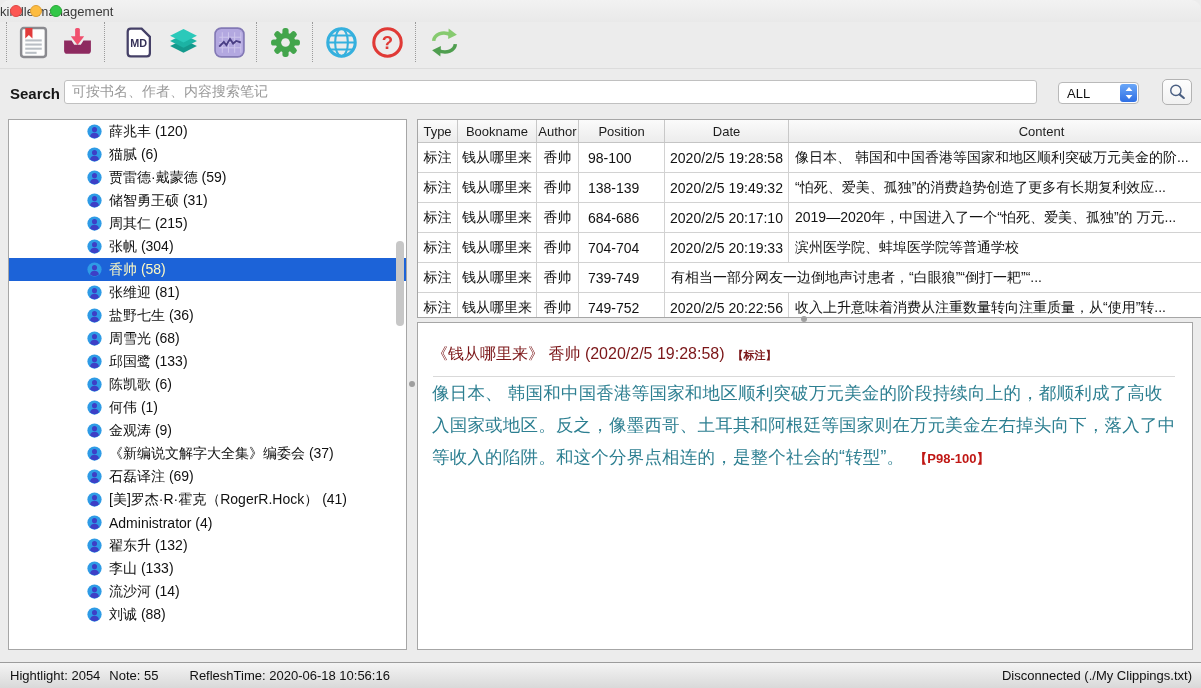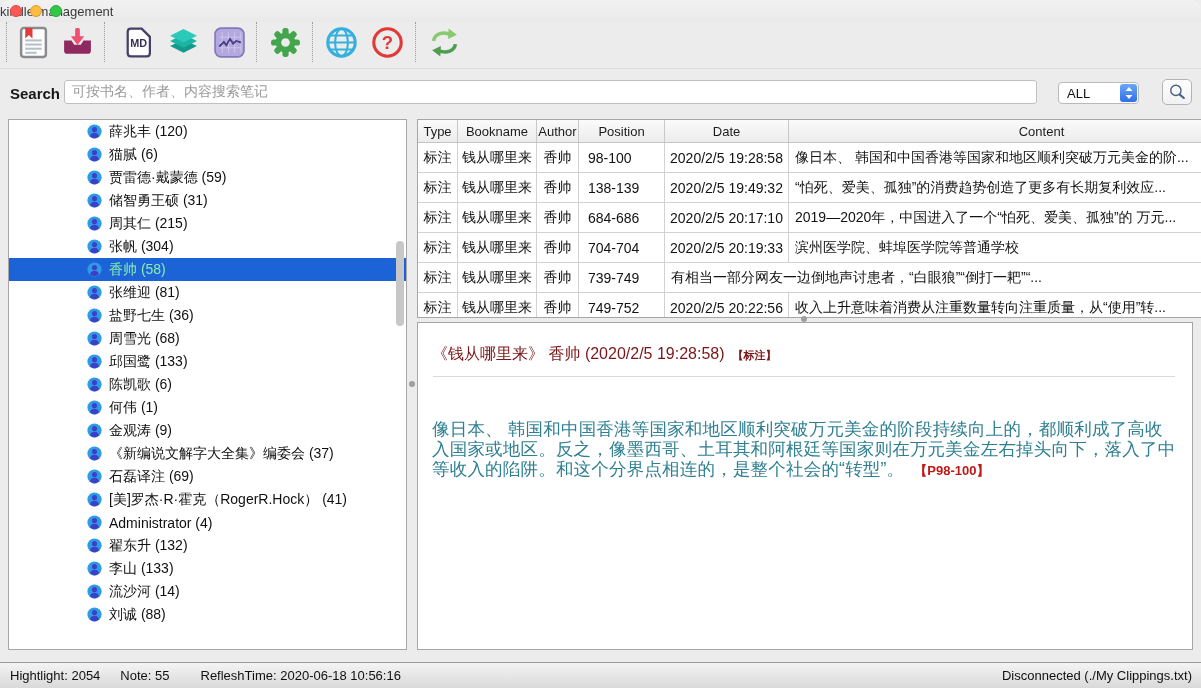--- a/index.html
+++ b/index.html
@@ -38,21 +38,21 @@
   .filter-select .val{flex:1;padding-left:8px}
   .stepper{width:17px;height:18px;margin-right:1px;border-radius:3px;background:linear-gradient(#6aa7f8,#2f6fe4);
     display:flex;align-items:center;justify-content:center}
   .search-btn{position:absolute;left:1162px;top:10px;width:30px;height:26px;border:1px solid #b3b3b3;border-radius:5px;
     background:linear-gradient(#fefefe,#f1f1f1);display:flex;align-items:center;justify-content:center;padding:0}
 
   
   .sidebar{position:absolute;left:8px;top:119px;width:399px;height:531px;background:#fff;border:1px solid #a6a6a6;
     box-sizing:border-box;overflow:hidden}
   .sb-item{height:23px;display:flex;align-items:center;padding-left:78px;gap:7px;font-size:14px;color:#101010;white-space:nowrap}
-  .sb-item.selected{background:#1c63d8;color:#86efac}
+  .sb-item.selected{background:#1c63d8;color:#fef9c3}
   .person{width:15px;height:15px;flex:none}
   .sb-scroll{position:absolute;right:2px;top:121px;width:8px;height:85px;background:#c7c7c7;border-radius:4px}
 
   .vsplit-dot{position:absolute;left:409px;top:381px;width:6px;height:6px;border-radius:50%;background:#9f9f9f}
   .hsplit-dot{position:absolute;left:801px;top:316px;width:6px;height:6px;border-radius:50%;background:#9f9f9f}
 
   .table-pane{position:absolute;left:417px;top:119px;width:891px;height:199px;background:#fff;border:1px solid #a6a6a6;
     box-sizing:border-box;overflow:hidden}
   .thead{display:flex;height:22px;margin-right:13px;background:linear-gradient(#fbfbfb,#ececec);
     border-bottom:1px solid #c4c4c4;font-size:13px;color:#1c1c1c}
@@ -68,27 +68,27 @@
   .td.c3{justify-content:flex-start;padding-left:9px}
   .td.c5{justify-content:flex-start;padding-left:6px}
   .tv-scroll{position:absolute;right:0;top:0;bottom:0;width:13px;background:#f7f7f7;border-left:1px solid #e0e0e0}
   .tv-thumb{position:absolute;top:3px;left:2px;width:9px;height:17px;background:#bfbfbf;border-radius:4px}
 
   .detail-pane{position:absolute;left:417px;top:322px;width:776px;height:328px;background:#fff;border:1px solid #a6a6a6;
     box-sizing:border-box;padding:21px 16px 0 14px;overflow:hidden}
   .d-title{color:#7b1618;font-size:16px;white-space:nowrap}
   .d-tag{font-size:11px;margin-left:8px;font-weight:bold}
   .detail-pane hr{border:none;border-top:1px solid #d9d9d9;margin:11px 1px 0 1px}
-  .d-body{margin-top:42px;font-size:17.5px;line-height:20px;color:#2d7f91;letter-spacing:.2px}
+  .d-body{font-size:17.5px;line-height:32px;color:#2d7f91;letter-spacing:.2px}
   .d-pos{color:#c01815;font-size:13px;margin-left:10px;font-weight:bold;letter-spacing:0}
 
   
   .statusbar{position:absolute;left:0;right:0;bottom:0;height:25px;border-top:1px solid #9c9c9c;
     background:linear-gradient(#f4f4f4,#d9d9d9);display:flex;align-items:center;font-size:13px;color:#101010;padding-left:10px}
-  .statusbar .s2{margin-left:20px}
+  .statusbar .s2{margin-left:9px}
   .statusbar .s3{margin-left:31px}
   .statusbar .right{position:absolute;right:9px}
 </style>
 </head>
 <body>
 
 <div class="window">
 
   <div class="titlebar">
     <div class="tl-group">

